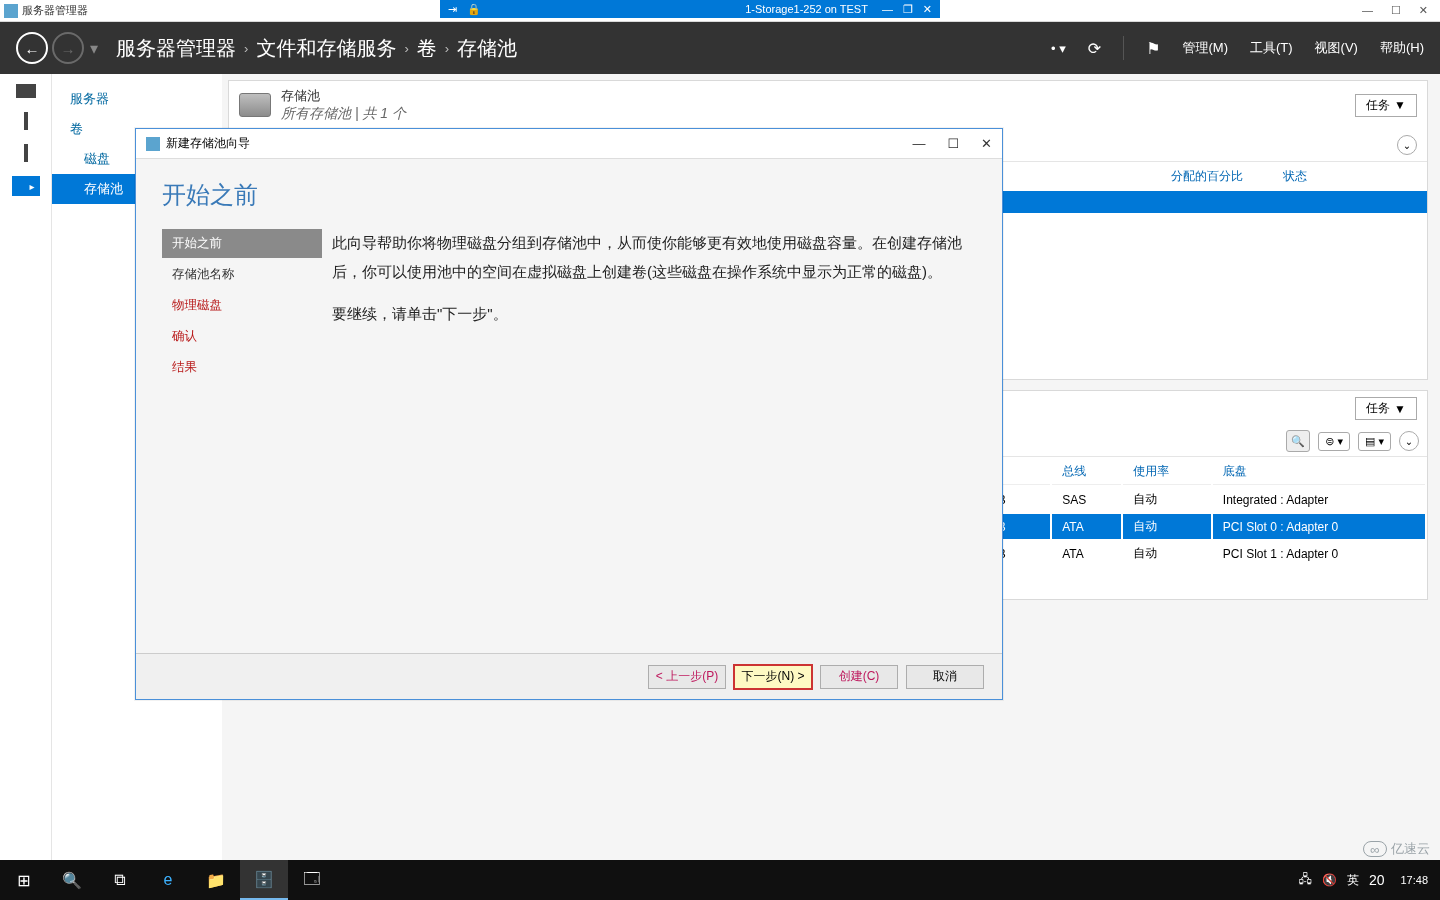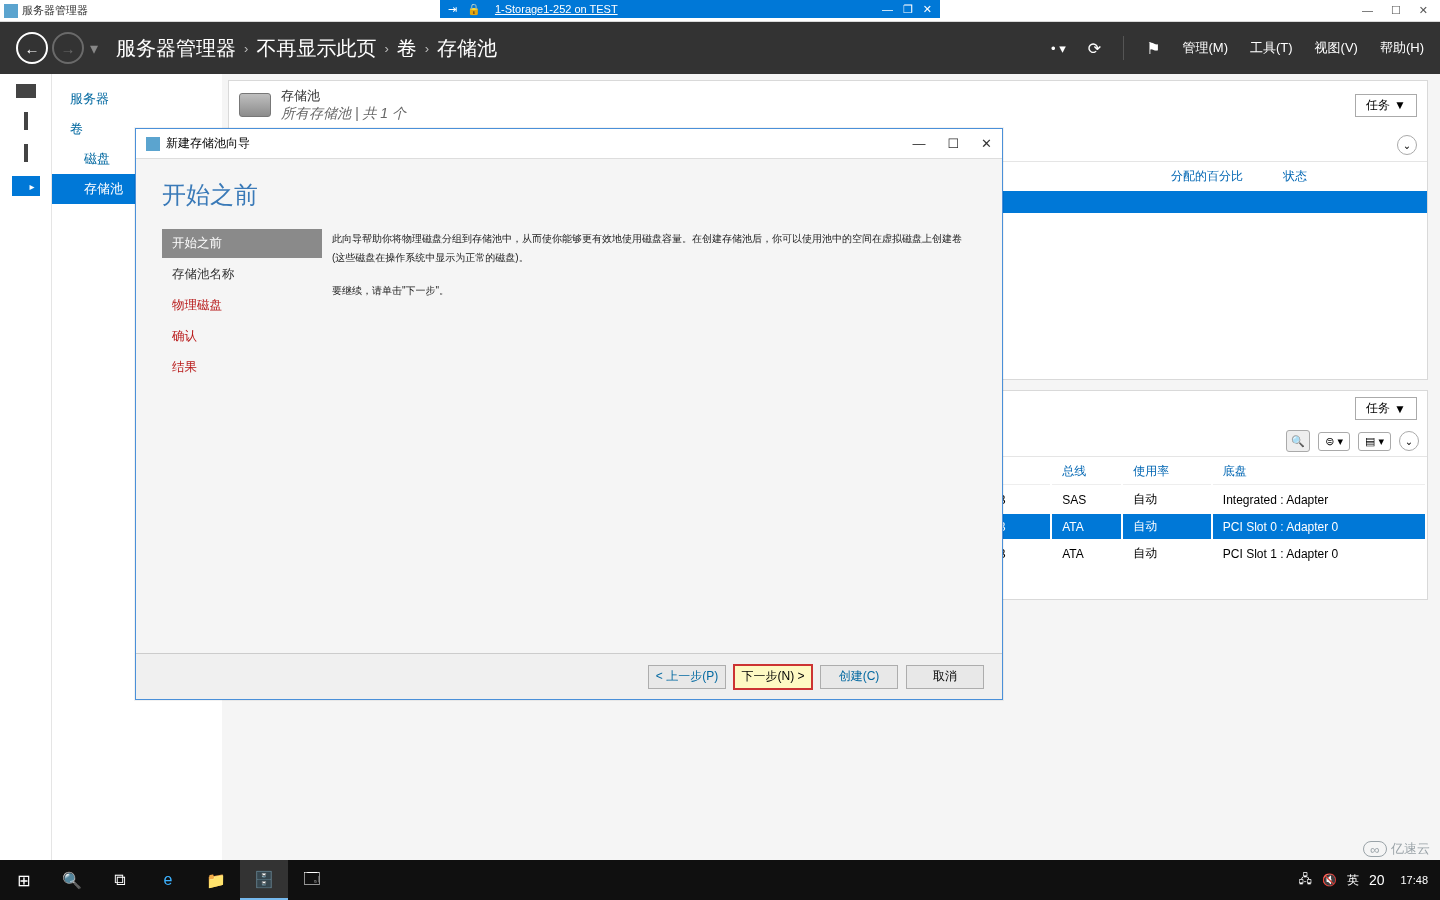--- a/index.html
+++ b/index.html
@@ -8,21 +8,21 @@
 
 .outer-titlebar { height:22px; background:#fff; border-bottom:1px solid #d9d9d9; display:flex; align-items:center; font-size:11px; color:#333; }
 .outer-titlebar .ot-left{display:flex;align-items:center;gap:4px;padding-left:4px;}
 .outer-titlebar .ot-icon{width:14px;height:14px;background:#5ba4cf;display:inline-block;}
 .outer-titlebar .ot-right{margin-left:auto;display:flex;gap:18px;padding-right:12px;color:#555;}
 
 
 .vm-bar { position:absolute; top:0; left:440px; height:18px; width:500px; background:#0078d7; color:#fff; font-size:11px; display:flex; align-items:center; justify-content:center; gap:14px; padding:0 8px; z-index:50;}
 .vm-bar .vm-icons-l{display:flex;gap:10px;}
 .vm-bar .vm-icons-r{display:flex;gap:10px;margin-left:auto;}
-.vm-title{flex:1;text-align:left;text-decoration:underline;}
+.vm-title{flex:1;text-align:right;}
 
 
 .sm-header { height:52px; background:#333; color:#fff; display:flex; align-items:center; padding:0 16px; }
 .sm-nav-btn { width:32px; height:32px; border:2px solid #fff; border-radius:50%; display:flex; align-items:center; justify-content:center; margin-right:4px; font-size:15px;}
 .sm-nav-btn.fwd{border-color:#6a6a6a;color:#6a6a6a;}
 .sm-breadcrumb { font-size:20px; margin-left:18px; display:flex; align-items:center; gap:8px;}
 .sm-breadcrumb .chev{font-size:13px;color:#bbb;}
 .sm-right { margin-left:auto; display:flex; align-items:center; gap:22px; font-size:13px;}
 .sm-right .ico { font-size:16px;}
 .sm-right .sep{width:1px;height:24px;background:#555;}
@@ -62,27 +62,27 @@
 .wiz-title .winbtns{margin-left:auto;display:flex;gap:22px;color:#333;font-size:13px;}
 .wiz-title .winbtns span{cursor:default;}
 .wiz-body{flex:1;display:flex;flex-direction:column;background:#f5f5f5;}
 .wiz-head{padding:20px 26px 8px;}
 .wiz-head h1{font-size:24px;font-weight:300;color:#3a7ab8;}
 .wiz-content{flex:1;display:flex;padding:0 26px;}
 .wiz-steps{width:160px;font-size:12.5px;padding-top:10px;}
 .wiz-steps .step{padding:6px 10px;margin-bottom:2px;color:#b91c1c;}
 .wiz-steps .step.done{color:#333;}
 .wiz-steps .step.cur{background:#8a8a8a;color:#fff;}
-.wiz-text{flex:1;font-size:10px;color:#222;line-height:1.9;padding:10px 6px 0 10px;}
+.wiz-text{flex:1;font-size:15px;color:#222;line-height:1.9;padding:10px 6px 0 10px;}
 .wiz-text p{margin-bottom:14px;}
 .wiz-check{padding:0 0 14px 200px;font-size:12.5px;display:flex;align-items:center;gap:6px;}
 .wiz-check input{width:13px;height:13px;}
 .wiz-footer{height:46px;border-top:1px solid #ccc;background:#f0f0f0;display:flex;align-items:center;justify-content:flex-end;gap:8px;padding:0 18px;}
 .wiz-footer button{width:78px;height:24px;font-size:12px;background:#e8e8e8;border:1px solid #adadad;}
-.wiz-footer button:disabled{color:#0369a1;}
+.wiz-footer button:disabled{color:#be185d;}
 .wiz-footer button.primary{outline:2px solid #c33;outline-offset:-1px;border:1px solid #0078d7;background:#fef9c3;}
 
 
 .taskbar{position:absolute;bottom:0;left:0;right:0;height:40px;background:#101010;display:flex;align-items:center;color:#fff;font-size:12px;}
 .taskbar .tb-item{width:48px;height:40px;display:flex;align-items:center;justify-content:center;font-size:16px;}
 .taskbar .tb-item.active{background:#333;border-bottom:2px solid #76b9ed;}
 .taskbar .tray{margin-left:auto;display:flex;align-items:center;gap:10px;padding-right:6px;}
 .taskbar .clock{font-size:11px;line-height:1.1;text-align:center;padding:0 6px;}
 
 
@@ -121,21 +121,21 @@
   </div>
 </div>
 
 <div class="sm-header">
   <div class="sm-nav-btn">←</div>
   <div class="sm-nav-btn fwd">→</div>
   <span style="color:#888;margin-left:2px">▾</span>
   <div class="sm-breadcrumb">
     <span>服务器管理器</span>
       <span class="chev">›</span>
-    <span>不再显示此页</span>
+    <span>文件和存储服务</span>
       <span class="chev">›</span>
     <span>卷</span>
       <span class="chev">›</span>
     <span>存储池</span>
   </div>
   <div class="sm-right">
     <span>• ▾</span>
     <span class="ico">⟳</span>
     <span class="sep"></span>
     <span class="ico">⚑</span>

